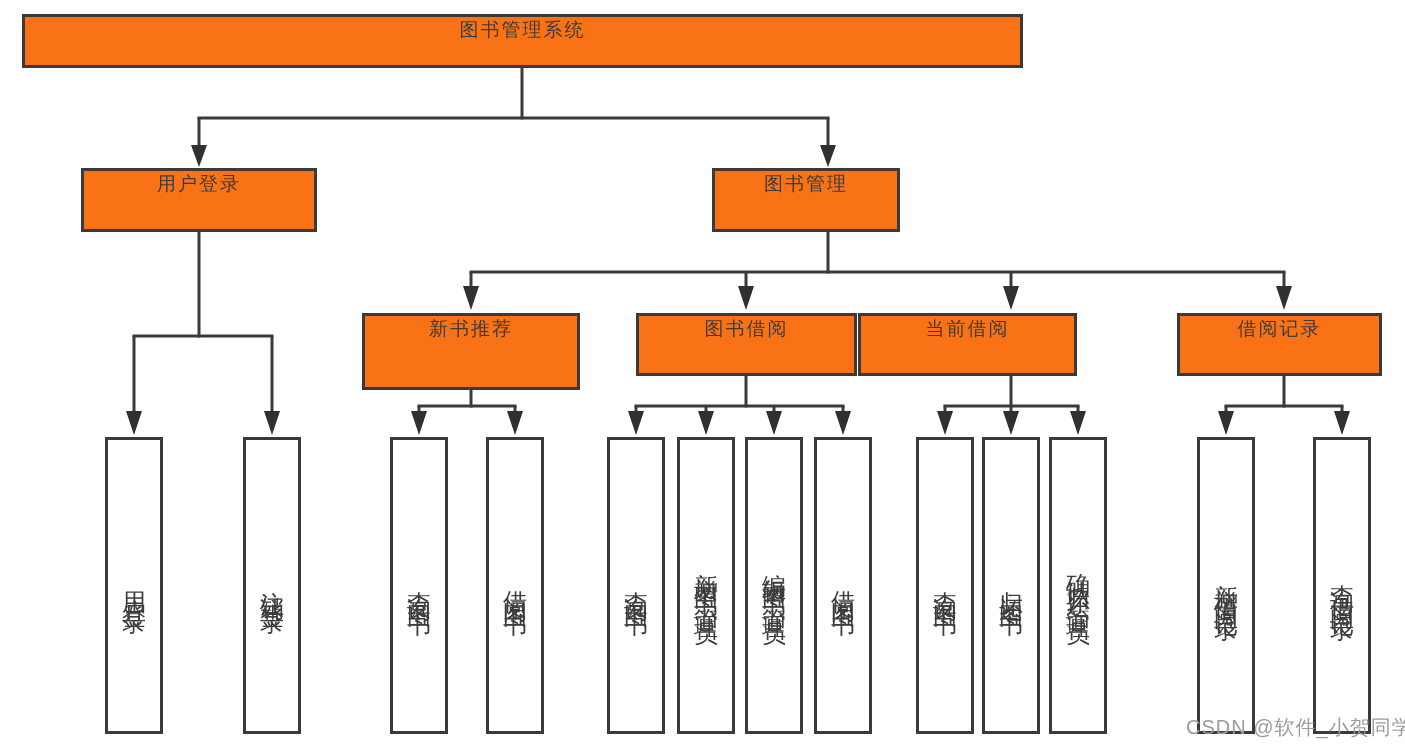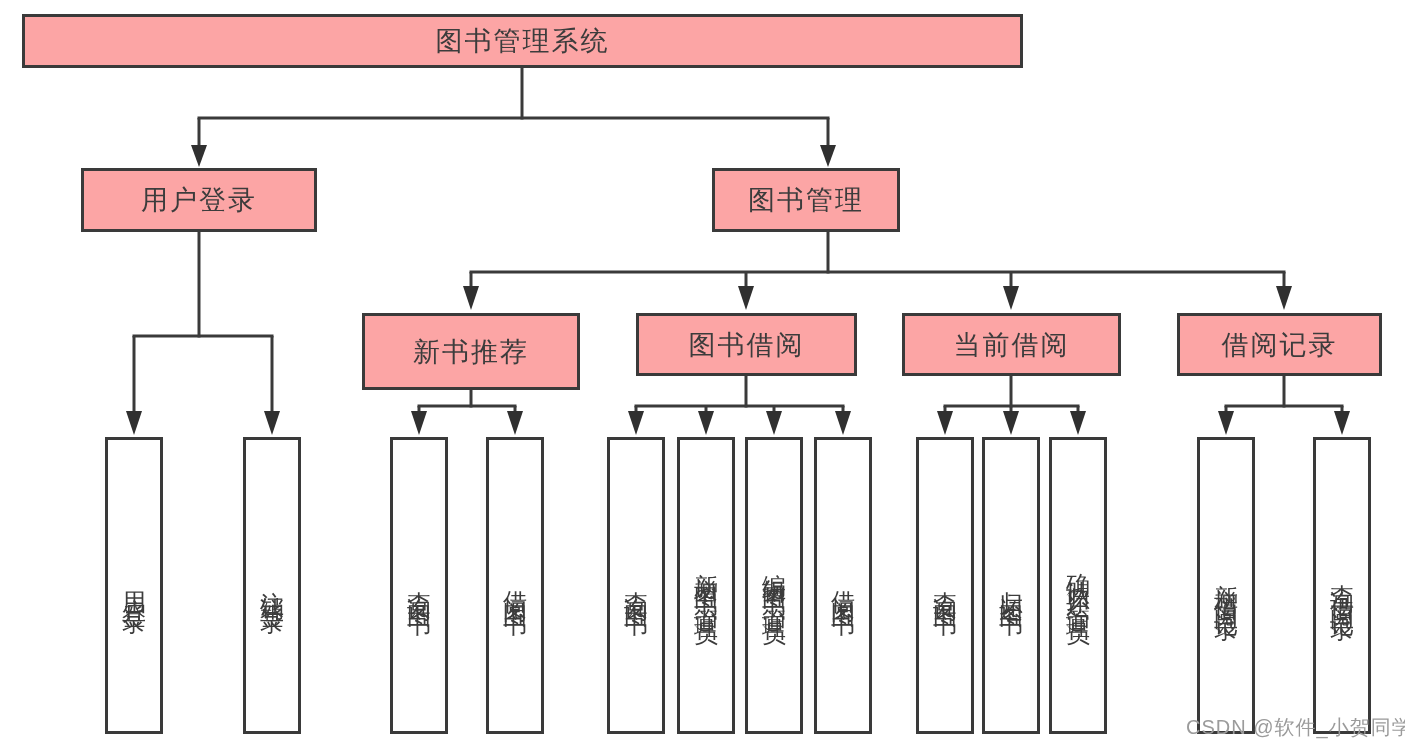--- a/index.html
+++ b/index.html
@@ -19,26 +19,25 @@
     position: absolute;
     left: 0;
     top: 0;
     width: 1405px;
     height: 747px;
   }
   .node {
     position: absolute;
     box-sizing: border-box;
     border: 3px solid #3a3a3a;
-    background: #fca5a5;
+    background: #f97316;
     display: flex;
-    align-items: center;
     justify-content: center;
     color: #3c3c3c;
-    font-size: 27px;
+    font-size: 19px;
     letter-spacing: 2px;
     white-space: nowrap;
   }
   .leaf {
     position: absolute;
     box-sizing: border-box;
     border: 3px solid #3a3a3a;
     background: #ffffff;
     top: 437px;
     width: 58px;
@@ -65,21 +64,21 @@
     letter-spacing: 1px;
     white-space: nowrap;
     z-index: 5;
   }
   
   #n-root   { left: 22px;   top: 14px;  width: 1001px; height: 54px; }
   #n-login  { left: 81px;   top: 168px; width: 236px;  height: 64px; }
   #n-mgmt   { left: 712px;  top: 168px; width: 188px;  height: 64px; }
   #n-newbk  { left: 362px;  top: 313px; width: 218px;  height: 77px; }
   #n-borrow { left: 636px;  top: 313px; width: 221px;  height: 63px; }
-  #n-cur    { left: 902px;  top: 313px; width: 219px;  height: 63px; }
+  #n-cur    { left: 858px;  top: 313px; width: 219px;  height: 63px; }
   #n-rec    { left: 1177px; top: 313px; width: 205px;  height: 63px; }
   #l-1  { left: 105px; }
   #l-2  { left: 243px; }
   #l-3  { left: 390px; }
   #l-4  { left: 486px; }
   #l-5  { left: 607px; }
   #l-6  { left: 677px; }
   #l-7  { left: 745px; }
   #l-8  { left: 814px; }
   #l-9  { left: 916px; }

